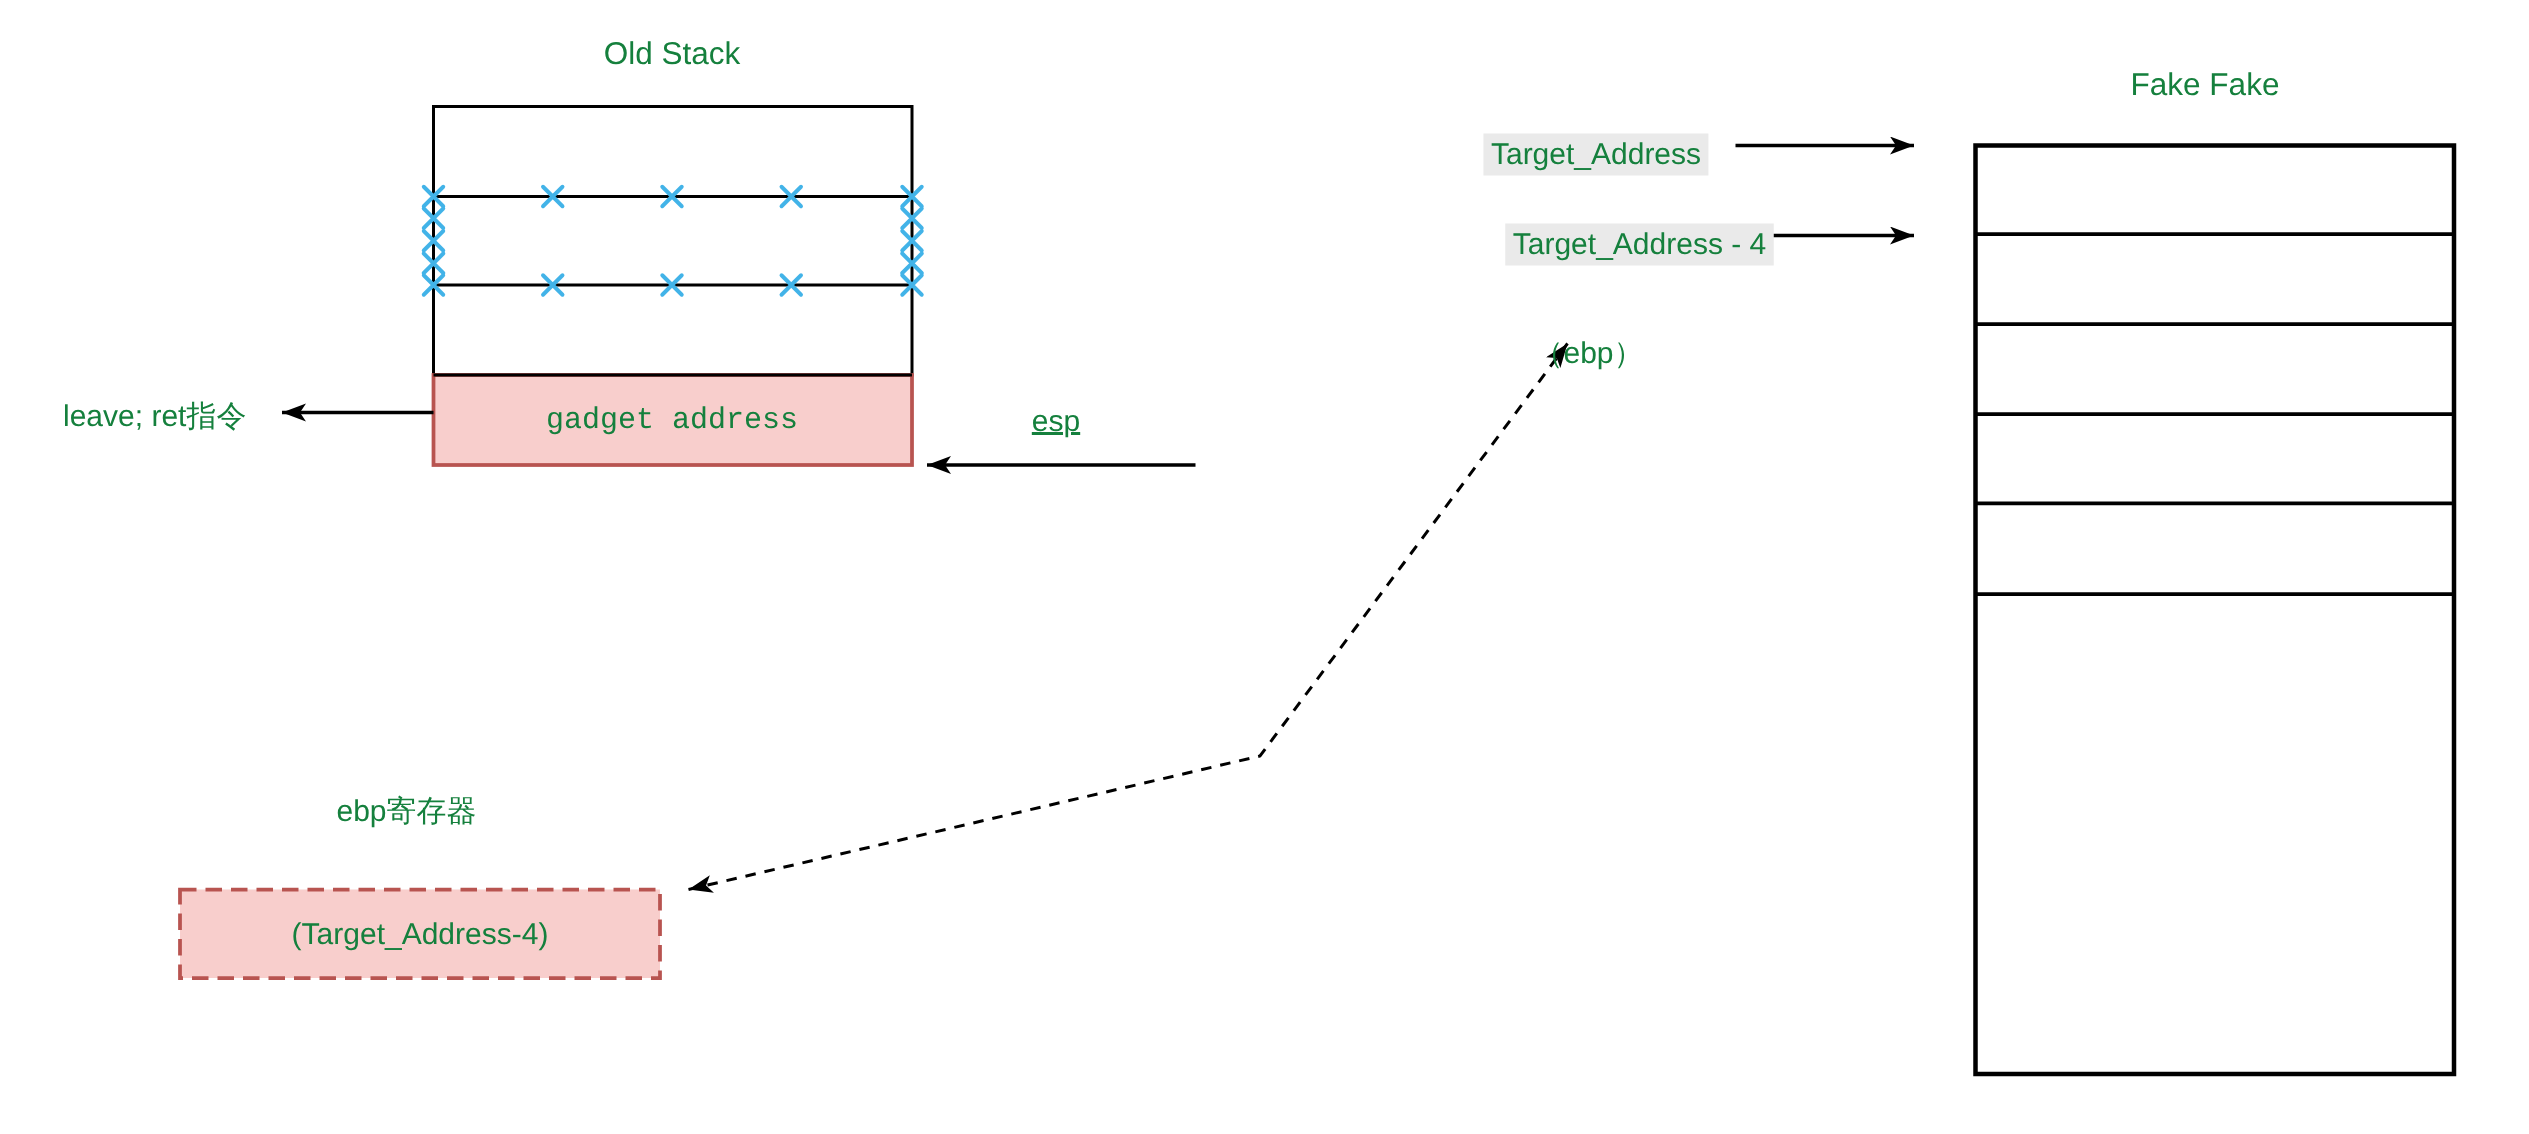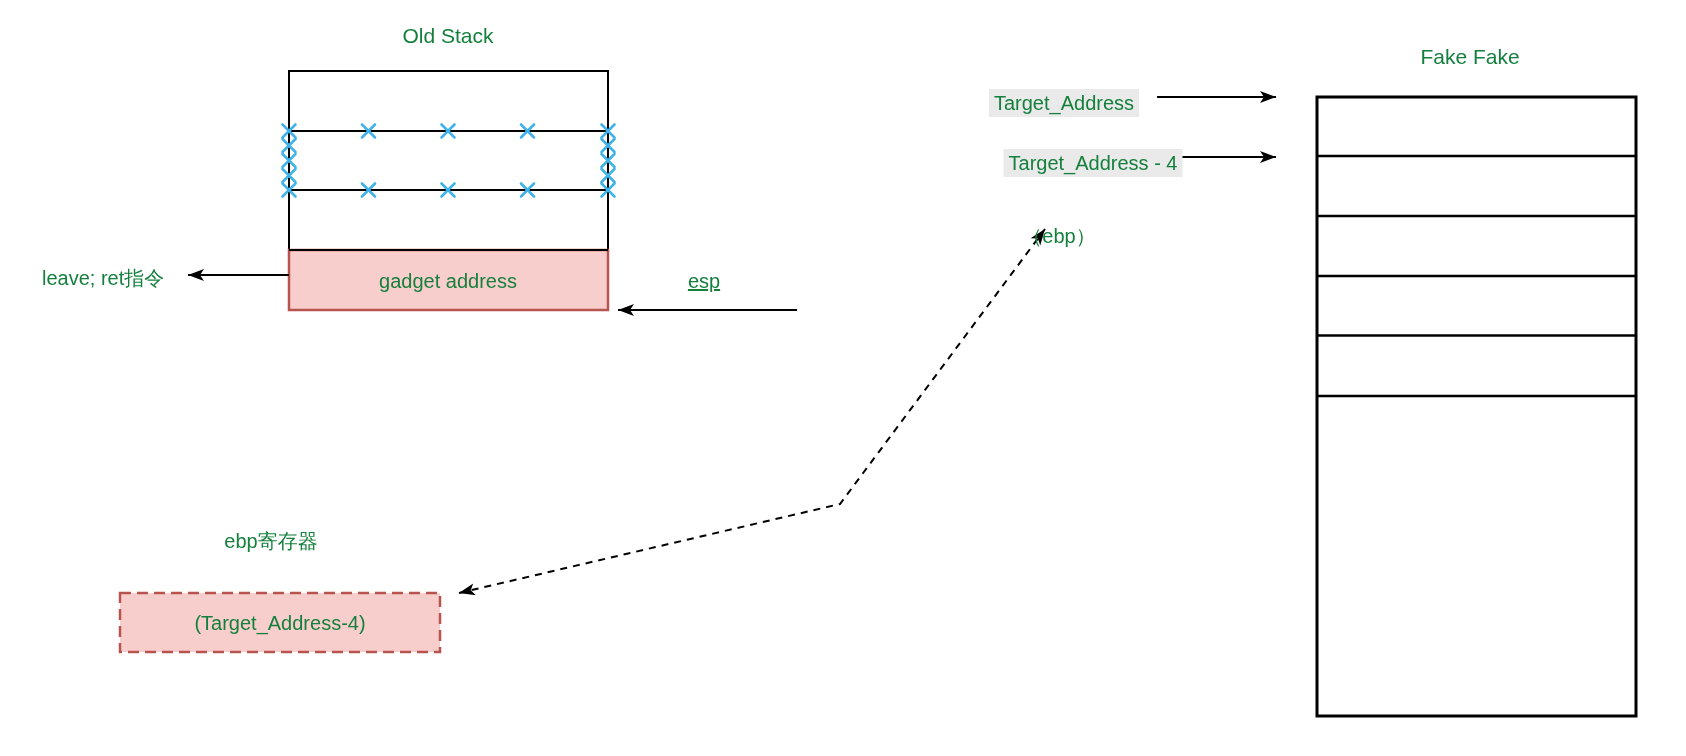--- a/index.html
+++ b/index.html
@@ -113,21 +113,21 @@
       <line class="ln25" x1="1317" y1="396" x2="1636" y2="396"></line>
     </g>
 
     <rect class="pink-dashed" x="120" y="593" width="320" height="59"></rect>
 
     <polyline class="dashed-line" points="459,593 840,504 1045,229" marker-start="url(#arrow)" marker-end="url(#arrow)"></polyline>
   </svg>
 
   <div class="lbl title" style="left:448px; top:36px;">Old Stack</div>
 
-  <div class="lbl" style="left:448px; top:281px;">gadget address</div>
+  <div class="lbl" style="left:448px; top:281px;font-family:Liberation Mono, monospace;">gadget address</div>
 
   <div class="lbl left-anchor" style="left:18px; top:278px;margin-left:24px;">leave; ret指令</div>
 
   <div class="lbl" style="left:704px; top:281px;text-decoration:underline;">esp</div>
 
   <div class="lbl hl" style="left:1064px; top:103px;">Target_Address</div>
 
   <div class="lbl hl" style="left:1093px; top:163px;">Target_Address - 4</div>
 
   <div class="lbl" style="left:1059px; top:194px;margin-top:42px;">（ebp）</div>

